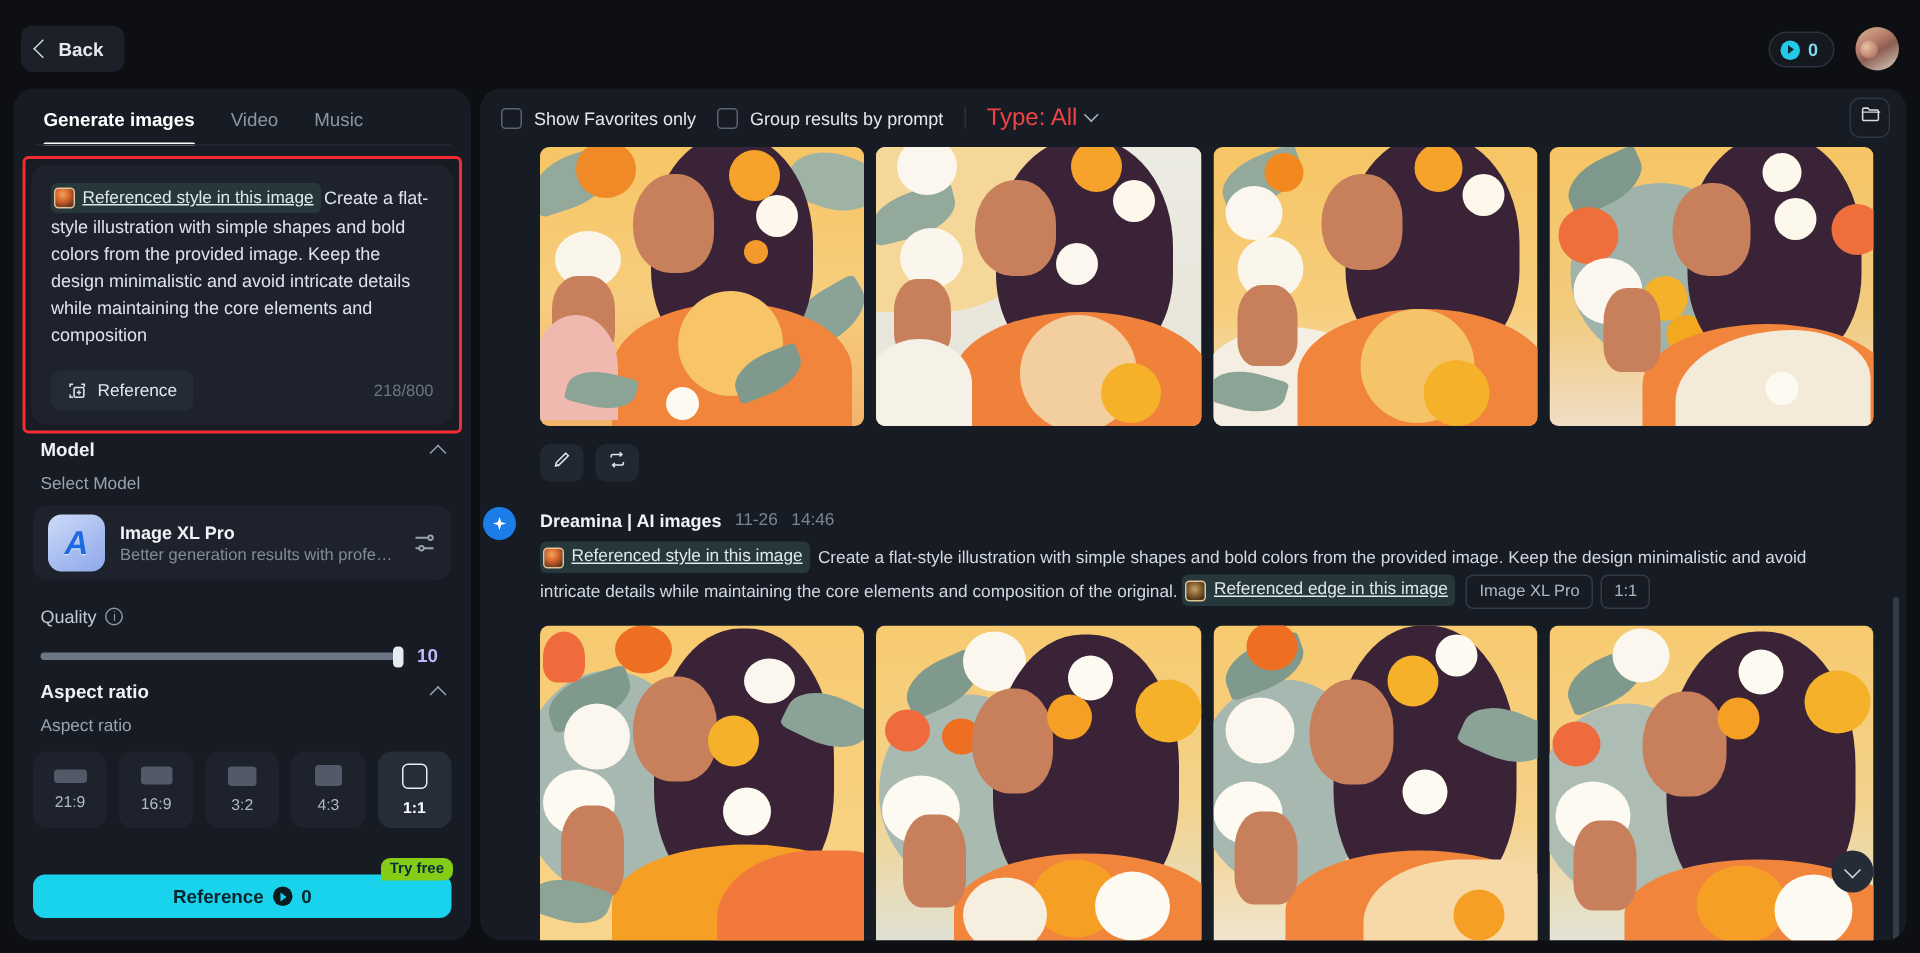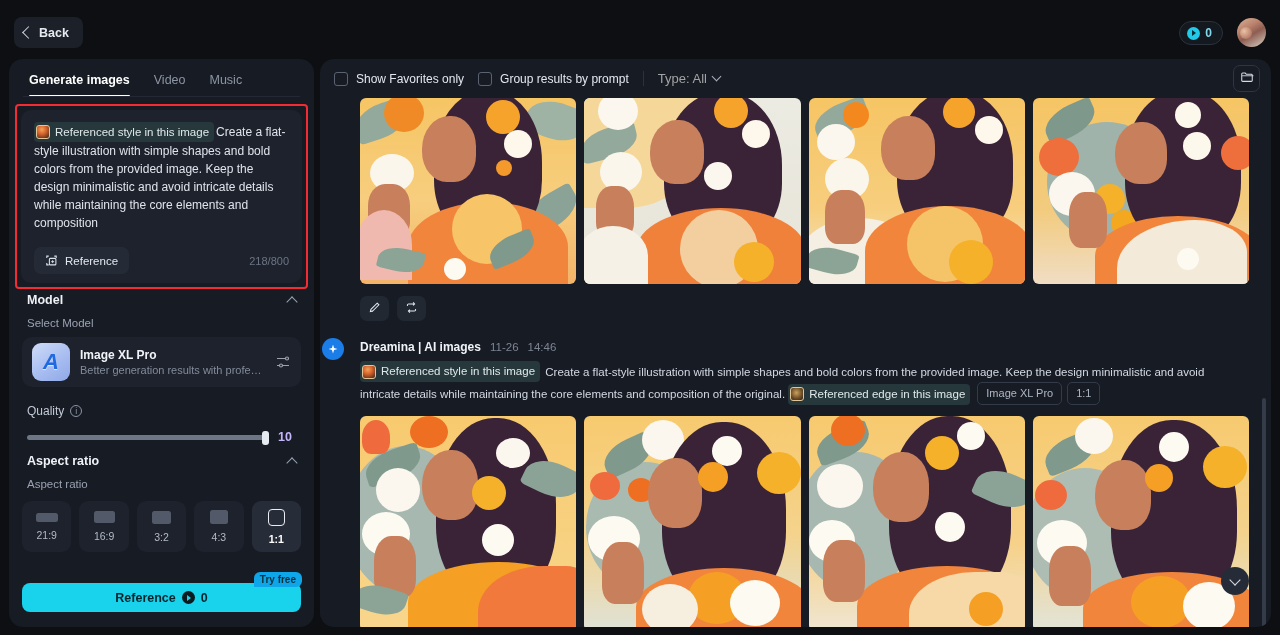--- a/index.html
+++ b/index.html
@@ -71,21 +71,21 @@
   .ref-chip {
     display: inline-flex; align-items: center; gap: 5px;
     background: #26383c; border-radius: 4px; padding: 1px 5px 1px 2px;
     vertical-align: -3px; margin-right: 2px;
   }
   .ref-thumb {
     width: 14px; height: 14px; border-radius: 3px; flex: none;
     background: radial-gradient(circle at 40% 30%, #f0a45b 0%, #d9642c 40%, #3a2418 100%);
     border: 1px solid #e0c49a;
   }
-  .ref-chip-label { font-size: 11.5px; color: #dfe8ea; }
+  .ref-chip-label { font-size: 11.5px; color: #dfe8ea; text-decoration: underline; }
   .prompt-foot { display: flex; align-items: center; justify-content: space-between; margin-top: 15px; }
   .ref-btn {
     height: 27px; padding: 0 11px; display: flex; align-items: center; gap: 7px;
     background: #252b36; border-radius: 7px; font-size: 11.5px; color: #e2e7ef; cursor: pointer;
   }
   .ico-ref { width: 13px; height: 13px; position: relative; }
   .ico-ref svg { display:block; }
   .counter { font-size: 11px; color: #6d7585; }
 
   .section-head {
@@ -137,35 +137,35 @@
   .gen-wrap { position: absolute; left: 13px; right: 13px; bottom: 15px; }
   .gen-btn {
     height: 29px; border-radius: 8px; background: #19d3ec;
     display: flex; align-items: center; justify-content: center; gap: 6px;
     font-size: 12.5px; font-weight: 700; color: #06242b; cursor: pointer;
   }
   .gen-coin { width: 13px; height: 13px; border-radius: 50%; background: #0b1b20; display:flex; align-items:center; justify-content:center; }
   .gen-coin::after { content:""; width:0; height:0; border-left:4px solid #19d3ec; border-top:3px solid transparent; border-bottom:3px solid transparent; margin-left:1px; }
   .tryfree {
     position: absolute; right: -1px; top: -11px;
-    background: #0ea5e9; color: #083039; font-size: 10px; font-weight: 700;
+    background: #84cc16; color: #083039; font-size: 10px; font-weight: 700;
     padding: 2px 6px; border-radius: 6px 6px 6px 0;
   }
 
   
   .main {
     position: absolute; left: 320px; top: 59px;
     width: 951px; height: 568px;
     background: #171b24; border-radius: 14px; overflow: hidden;
   }
   .filterbar { height: 39px; display: flex; align-items: center; padding: 0 14px; gap: 14px; position: relative; }
   .cb-item { display: flex; align-items: center; gap: 8px; font-size: 12px; color: #e3e8ef; cursor: pointer; }
   .cb { width: 14px; height: 14px; border: 1.4px solid #5b6372; border-radius: 3px; }
   .vsep { width: 1px; height: 15px; background: #2b313d; }
-  .type-sel { display: flex; align-items: center; gap: 6px; font-size: 13px; color: #a3a3a3; cursor: pointer; }
+  .type-sel { display: flex; align-items: center; gap: 6px; font-size: 16px; color: #ef4444; cursor: pointer; }
   .chev-down-sm { width: 7px; height: 7px; border-right: 1.4px solid #aab2bf; border-bottom: 1.4px solid #aab2bf; transform: rotate(45deg); margin-top: -4px; }
   .folder-btn {
     position: absolute; right: 11px; top: 6px; width: 27px; height: 27px;
     border: 1px solid #2e3543; border-radius: 7px; display: flex; align-items: center; justify-content: center; cursor: pointer;
   }
 
   .results { position: absolute; left: 0; top: 39px; right: 0; bottom: 0; overflow: hidden; padding: 0 22px 0 40px; }
 
   .row-imgs { display: flex; gap: 8px; }
   .thumb { width: 219px; border-radius: 6px; overflow: hidden; position: relative; cursor: pointer; }

